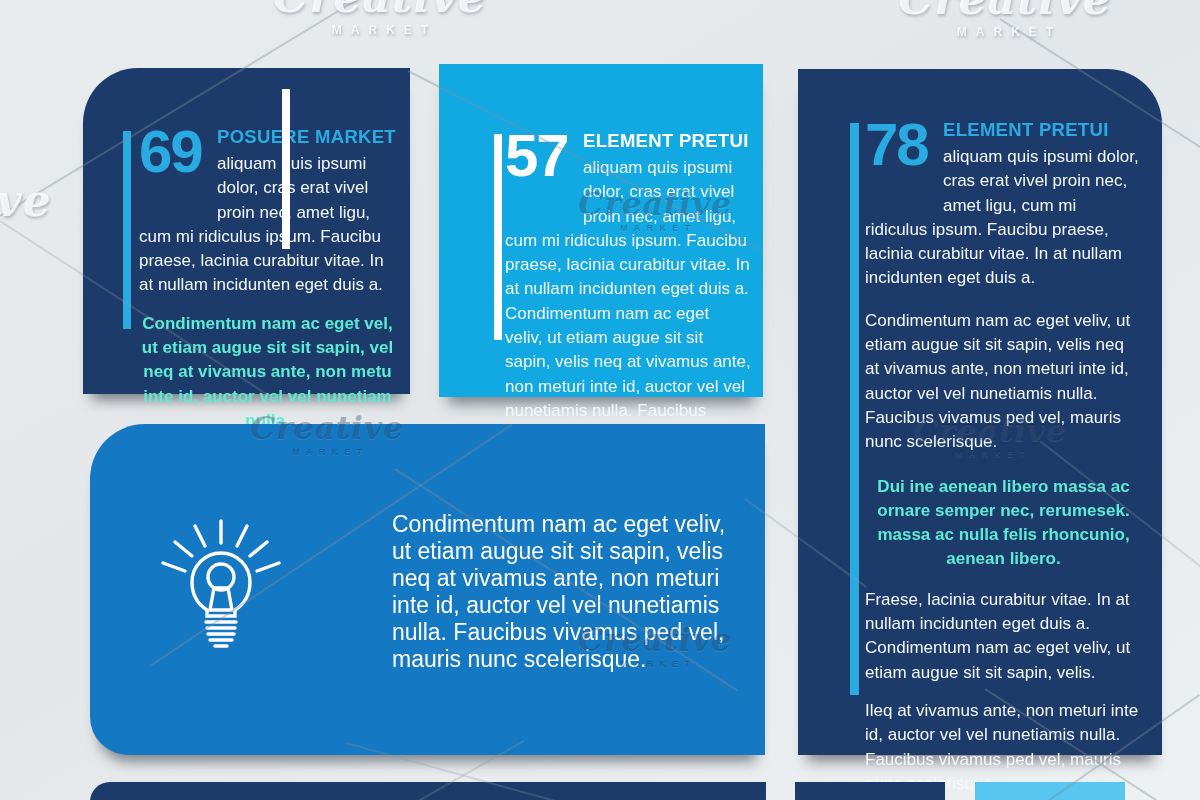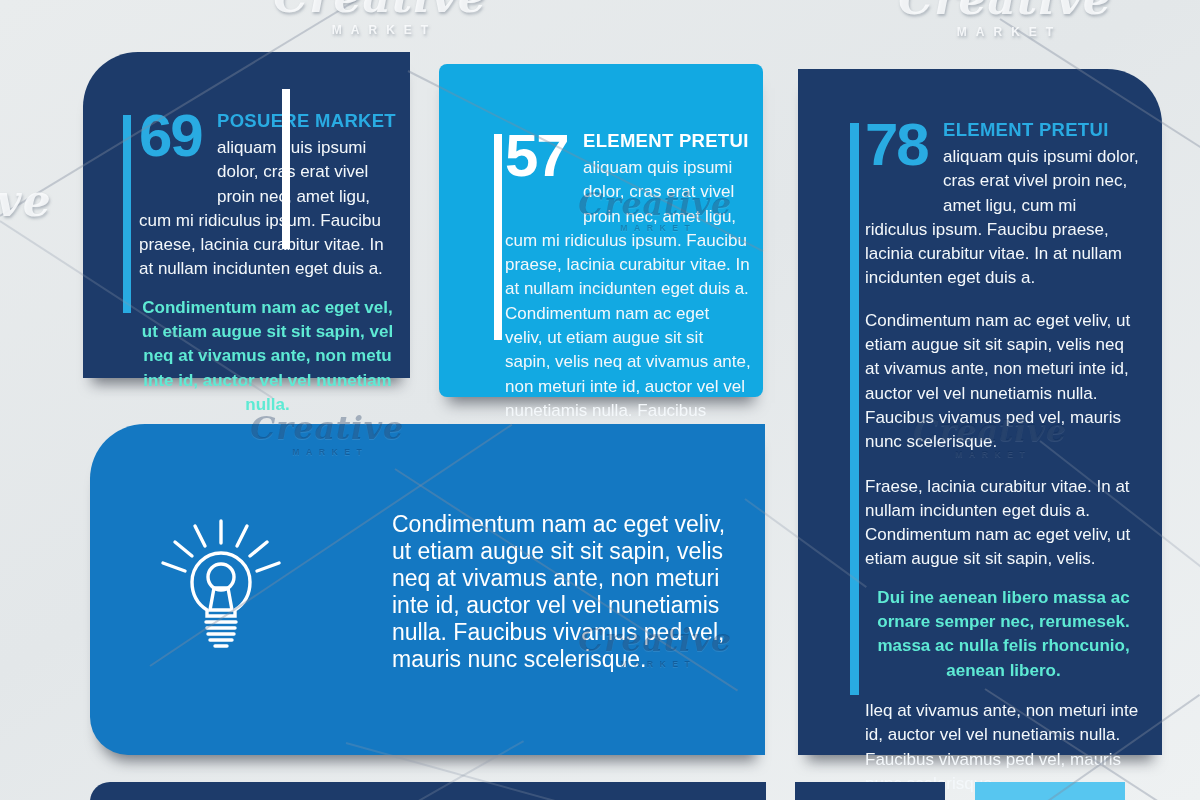--- a/index.html
+++ b/index.html
@@ -60,25 +60,25 @@
   .card::before {
     content:"";
     position:absolute;
     left: 8px; bottom: 3px;
     width: 55%; height: 12px;
     box-shadow: 0 12px 10px rgba(30,34,48,0.45);
     transform: rotate(-2deg);
     z-index: -1;
   }
   .navy { background: var(--color-navy, #1d3b6a); }
-  .cyan { background: var(--color-cyan, #12a9e2); border-radius: 8px; }
+  .cyan { background: var(--color-cyan, #12a9e2); }
   .blue { background: var(--color-blue, #1478c2); }
   .sky  { background: var(--color-sky,  #57c6f0); }
 
-  .card1 { left:83px;  top:52px;  width:327px; height:326px; border-radius:55px 0 0 0; }
+  .card1 { left:83px;  top:68px;  width:327px; height:326px; border-radius:55px 0 0 0; }
   .card2 { left:439px; top:64px;  width:324px; height:333px; }
   .card3 { left:798px; top:69px;  width:364px; height:686px; border-radius:0 55px 0 0; }
   .card4 { left:90px;  top:424px; width:675px; height:331px; border-radius:55px 0 0 38px; }
   .cardB1 { left:90px;  top:782px; width:676px; height:20px; border-radius:32px 0 0 0; box-shadow:none; }
   .cardB2 { left:795px; top:782px; width:150px; height:20px; box-shadow:none; }
   .cardB3 { left:975px; top:782px; width:150px; height:20px; box-shadow:none; }
   .cardB1::before,.cardB2::before,.cardB3::before { display:none; }
 
   
   .vbar { position:absolute; width:8px; background: var(--color-accent, #29abe2); }
@@ -156,22 +156,22 @@
     </div>
   </div>
 
   <div class="card navy card3">
     <div class="vbar bar-c3"></div>
     <div class="content-c3">
       <div class="stat-number">78</div>
       <h3 class="card-title">ELEMENT PRETUI</h3>
       <p class="body-text mb18">aliquam quis ipsumi dolor, cras erat vivel proin nec, amet ligu, cum mi ridiculus ipsum. Faucibu praese, lacinia curabitur vitae. In at nullam incidunten eget duis a.</p>
       <p class="body-text mb20">Condimentum nam ac eget veliv, ut etiam augue sit sit sapin, velis neq at vivamus ante, non meturi inte id, auctor vel vel nunetiamis nulla. Faucibus vivamus ped vel, mauris nunc scelerisque.</p>
+      <p class="body-text bold mb16">Dui ine aenean libero massa ac ornare semper nec, rerumesek. massa ac nulla felis rhoncunio, aenean libero.</p>
       <p class="body-text mb14">Fraese, lacinia curabitur vitae. In at nullam incidunten eget duis a. Condimentum nam ac eget veliv, ut etiam augue sit sit sapin, velis.</p>
-      <p class="body-text bold mb16">Dui ine aenean libero massa ac ornare semper nec, rerumesek. massa ac nulla felis rhoncunio, aenean libero.</p>
       <p class="body-text mb16">Ileq at vivamus ante, non meturi inte id, auctor vel vel nunetiamis nulla. Faucibus vivamus ped vel, mauris nunc scelerisque.</p>
 
     </div>
   </div>
 
   <div class="card blue card4"></div>
   <div class="feature-icon">
     <svg class="bulb-svg" width="122" height="136" viewBox="0 0 122 136">
 
       <line x1="61" y1="25" x2="61" y2="3"></line>

